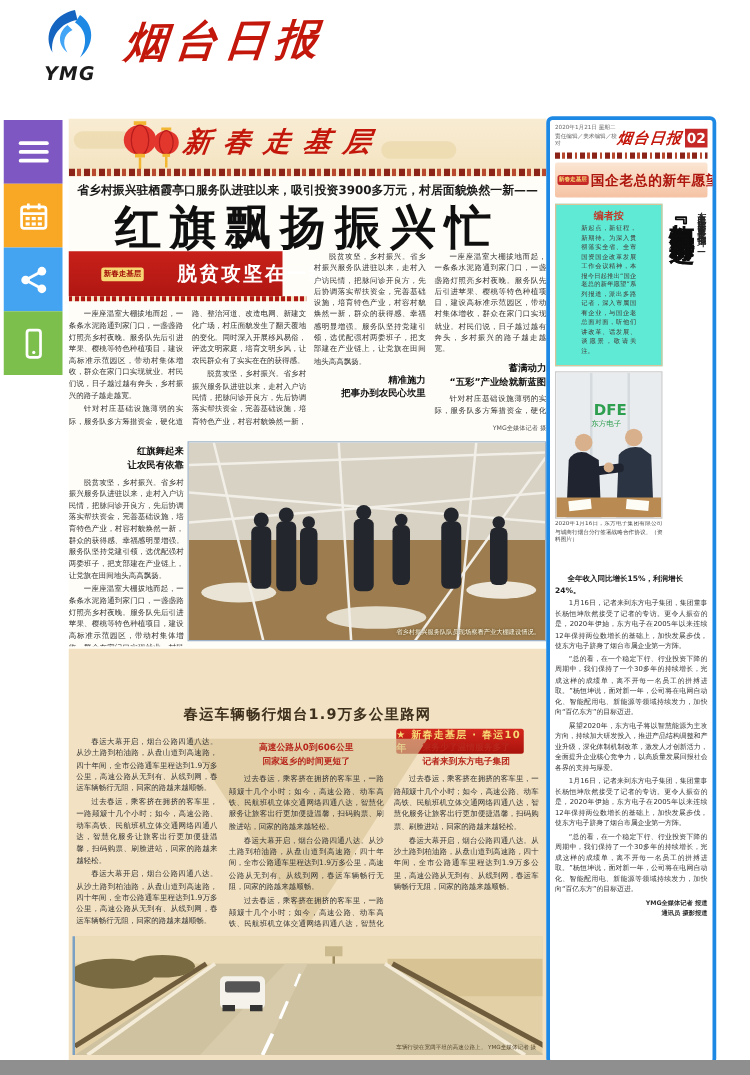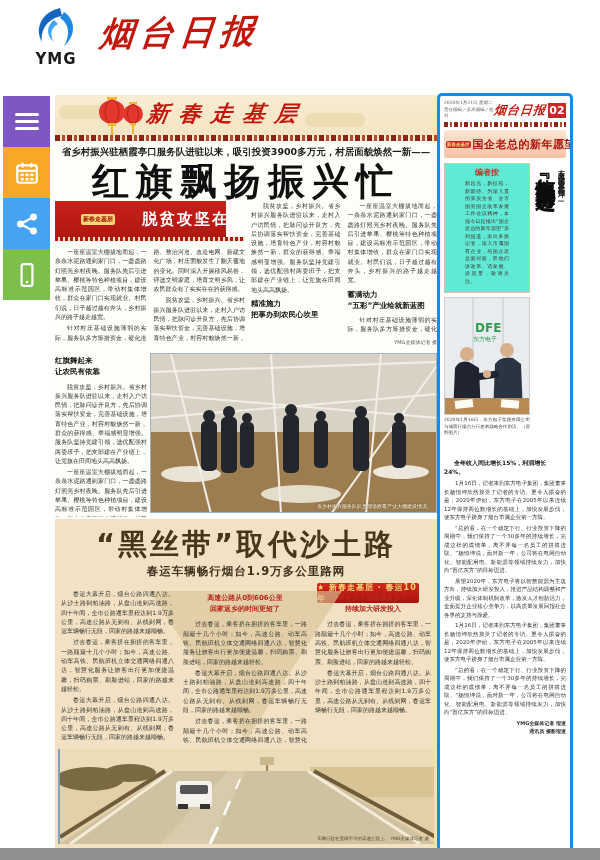--- a/index.html
+++ b/index.html
@@ -2,21 +2,21 @@
 <html><head>
 <meta charset="utf-8">
 <style>
   * { margin:0; padding:0; box-sizing:border-box; }
   html,body { width:600px; height:860px; background:#fff; overflow:hidden;
               font-family:"DejaVu Sans","Liberation Sans",sans-serif; }
   #app { position:relative; width:600px; height:860px; background:#fff; }
 
   
   #top-header { position:absolute; left:0; top:0; width:600px; height:90px; background:#fff; }
-  .logo-wrap { position:absolute; left:24px; top:6px; width:64px; height:62px; text-align:center; }
+  .logo-wrap { position:absolute; left:24px; top:6px; width:64px; height:62px; text-align:center;font-style:italic; }
   .logo-wrap svg { display:block; margin:0 auto; }
   .logo-text { font-size:15px; font-weight:bold; color:#1a1a1a; letter-spacing:1px; line-height:1; }
   .brand-calli { position:absolute; left:100px; top:10px; font-family:"DejaVu Serif","Liberation Serif",serif;
                  font-weight:bold; font-style:italic; font-size:34px; color:#c4170c; letter-spacing:6px;
                  transform:skewX(-6deg) rotate(-1deg); white-space:nowrap; }
 
   
   #side-toolbar { position:absolute; left:3px; top:96px; width:47px; }
   .tb-btn { width:47px; height:51px; display:flex; align-items:center; justify-content:center; border:none; cursor:pointer; }
   .tb-menu { background:#7e57c2; } .tb-cal { background:#f9a825; }
@@ -46,21 +46,21 @@
                 padding:1px 2px; margin:0 3px 0 2px; white-space:nowrap; }
   .red-banner-title { color:#fff; font-size:15.5px; font-weight:900; letter-spacing:2px; white-space:nowrap; }
   .red-banner-strip { position:absolute; left:0; top:142px; width:190px; height:4px;
      background:repeating-linear-gradient(90deg,#b01712 0 3px,#f3e3c0 3px 5px); }
 
   .tinytext { font-size:6px; line-height:1.55; color:#333; text-align:justify; }
   .tinytext p { text-indent:12px; margin-bottom:2px; }
   .cols2 { column-count:2; column-gap:7px; overflow:hidden; }
   .cols-under { position:absolute; left:0; top:152px; width:190px; height:101px; }
   .cols-topright { position:absolute; left:196px; top:106px; width:186px; height:136px; }
-  .subhead-black { break-inside:avoid; text-align:left; font-weight:900; color:#111;
+  .subhead-black { break-inside:avoid; text-align:right; font-weight:900; color:#111;
                    font-size:7.5px; line-height:1.5; margin:4px 0; text-indent:0; }
   .left-col { position:absolute; left:0; top:256px; width:92px; height:166px; overflow:hidden; }
   .credit-line { position:absolute; left:196px; top:244px; width:186px; text-align:right;
                  font-size:5px; color:#555; }
 
   .photo1 { position:absolute; left:95px; top:258px; width:287px; height:160px; overflow:hidden;
             border:1px solid #9fb3c8; }
   .photo-cap-overlay { position:absolute; right:4px; bottom:3px; font-size:5px; color:#fffbe8;
             text-shadow:0 0 2px #403010; }
 
@@ -275,21 +275,20 @@
               <rect x="202" y="63" width="16" height="54" rx="5"></rect>
             <circle cx="248" cy="64" r="5"></circle>
               <rect x="241" y="68" width="14" height="46" rx="5"></rect>
           </g>
         </svg>
         <div class="photo-cap-overlay">省乡村振兴服务队队员现场察看产业大棚建设情况。</div>
       </div>
     </div>
 
     <div id="article2">
-      <div class="a2-headline">“黑丝带”取代沙土路</div>
       <div class="a2-subtitle">春运车辆畅行烟台1.9万多公里路网</div>
       <div class="a2-promo">★ 新春走基层 · 春运10年</div>
       <div class="a2-triangle"></div>
 
       <div class="a2-col a2-c1 tinytext">
         <p>春运大幕开启，烟台公路四通八达。从沙土路到柏油路，从盘山道到高速路，四十年间，全市公路通车里程达到1.9万多公里，高速公路从无到有、从线到网，春运车辆畅行无阻，回家的路越来越顺畅。</p>
         <p>过去春运，乘客挤在拥挤的客车里，一路颠簸十几个小时；如今，高速公路、动车高铁、民航班机立体交通网络四通八达，智慧化服务让旅客出行更加便捷温馨，扫码购票、刷脸进站，回家的路越来越轻松。</p>
         <p>春运大幕开启，烟台公路四通八达。从沙土路到柏油路，从盘山道到高速路，四十年间，全市公路通车里程达到1.9万多公里，高速公路从无到有、从线到网，春运车辆畅行无阻，回家的路越来越顺畅。</p>
       </div>
 
@@ -299,21 +298,21 @@
           <div>回家返乡的时间更短了</div>
         </div>
         <p>过去春运，乘客挤在拥挤的客车里，一路颠簸十几个小时；如今，高速公路、动车高铁、民航班机立体交通网络四通八达，智慧化服务让旅客出行更加便捷温馨，扫码购票、刷脸进站，回家的路越来越轻松。</p>
         <p>春运大幕开启，烟台公路四通八达。从沙土路到柏油路，从盘山道到高速路，四十年间，全市公路通车里程达到1.9万多公里，高速公路从无到有、从线到网，春运车辆畅行无阻，回家的路越来越顺畅。</p>
         <p>过去春运，乘客挤在拥挤的客车里，一路颠簸十几个小时；如今，高速公路、动车高铁、民航班机立体交通网络四通八达，智慧化服务让旅客出行更加便捷温馨，扫码购票、刷脸进站，回家的路越来越轻松。</p>
       </div>
 
       <div class="a2-col a2-c3 tinytext">
         <div class="subhead-red">
           <div>乘务少了温情服务多了</div>
-          <div>持续加大研发投入</div>
+          <div>记者来到东方电子集团</div>
         </div>
         <p>过去春运，乘客挤在拥挤的客车里，一路颠簸十几个小时；如今，高速公路、动车高铁、民航班机立体交通网络四通八达，智慧化服务让旅客出行更加便捷温馨，扫码购票、刷脸进站，回家的路越来越轻松。</p>
         <p>春运大幕开启，烟台公路四通八达。从沙土路到柏油路，从盘山道到高速路，四十年间，全市公路通车里程达到1.9万多公里，高速公路从无到有、从线到网，春运车辆畅行无阻，回家的路越来越顺畅。</p>
       </div>
 
       <div class="photo2">
         <svg width="376" height="95" viewBox="0 0 376 95">
           <rect width="376" height="95" fill="#e3d0a6"></rect>
           <rect width="376" height="22" fill="#ecdcb8"></rect>
           <rect x="250" y="18" width="126" height="30" fill="#d8c395"></rect>

